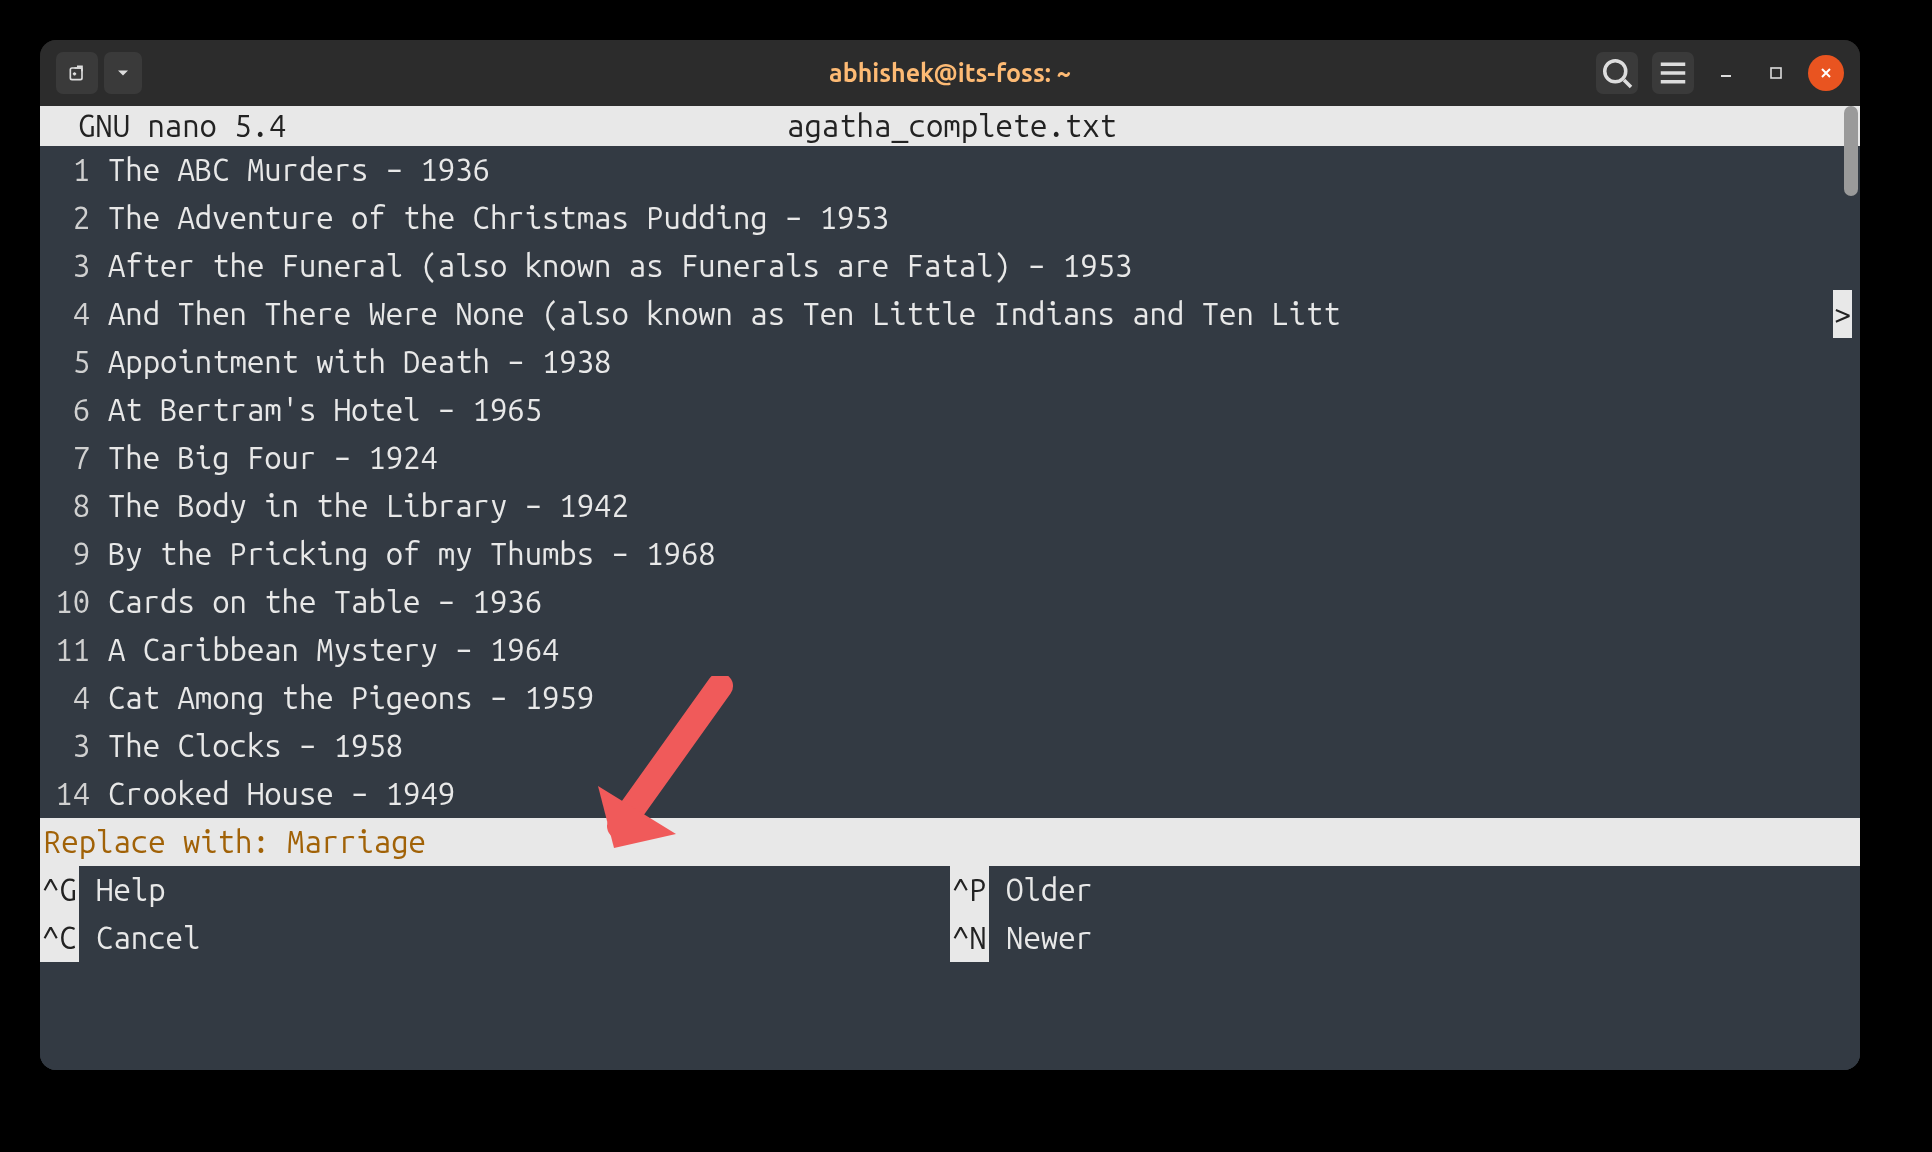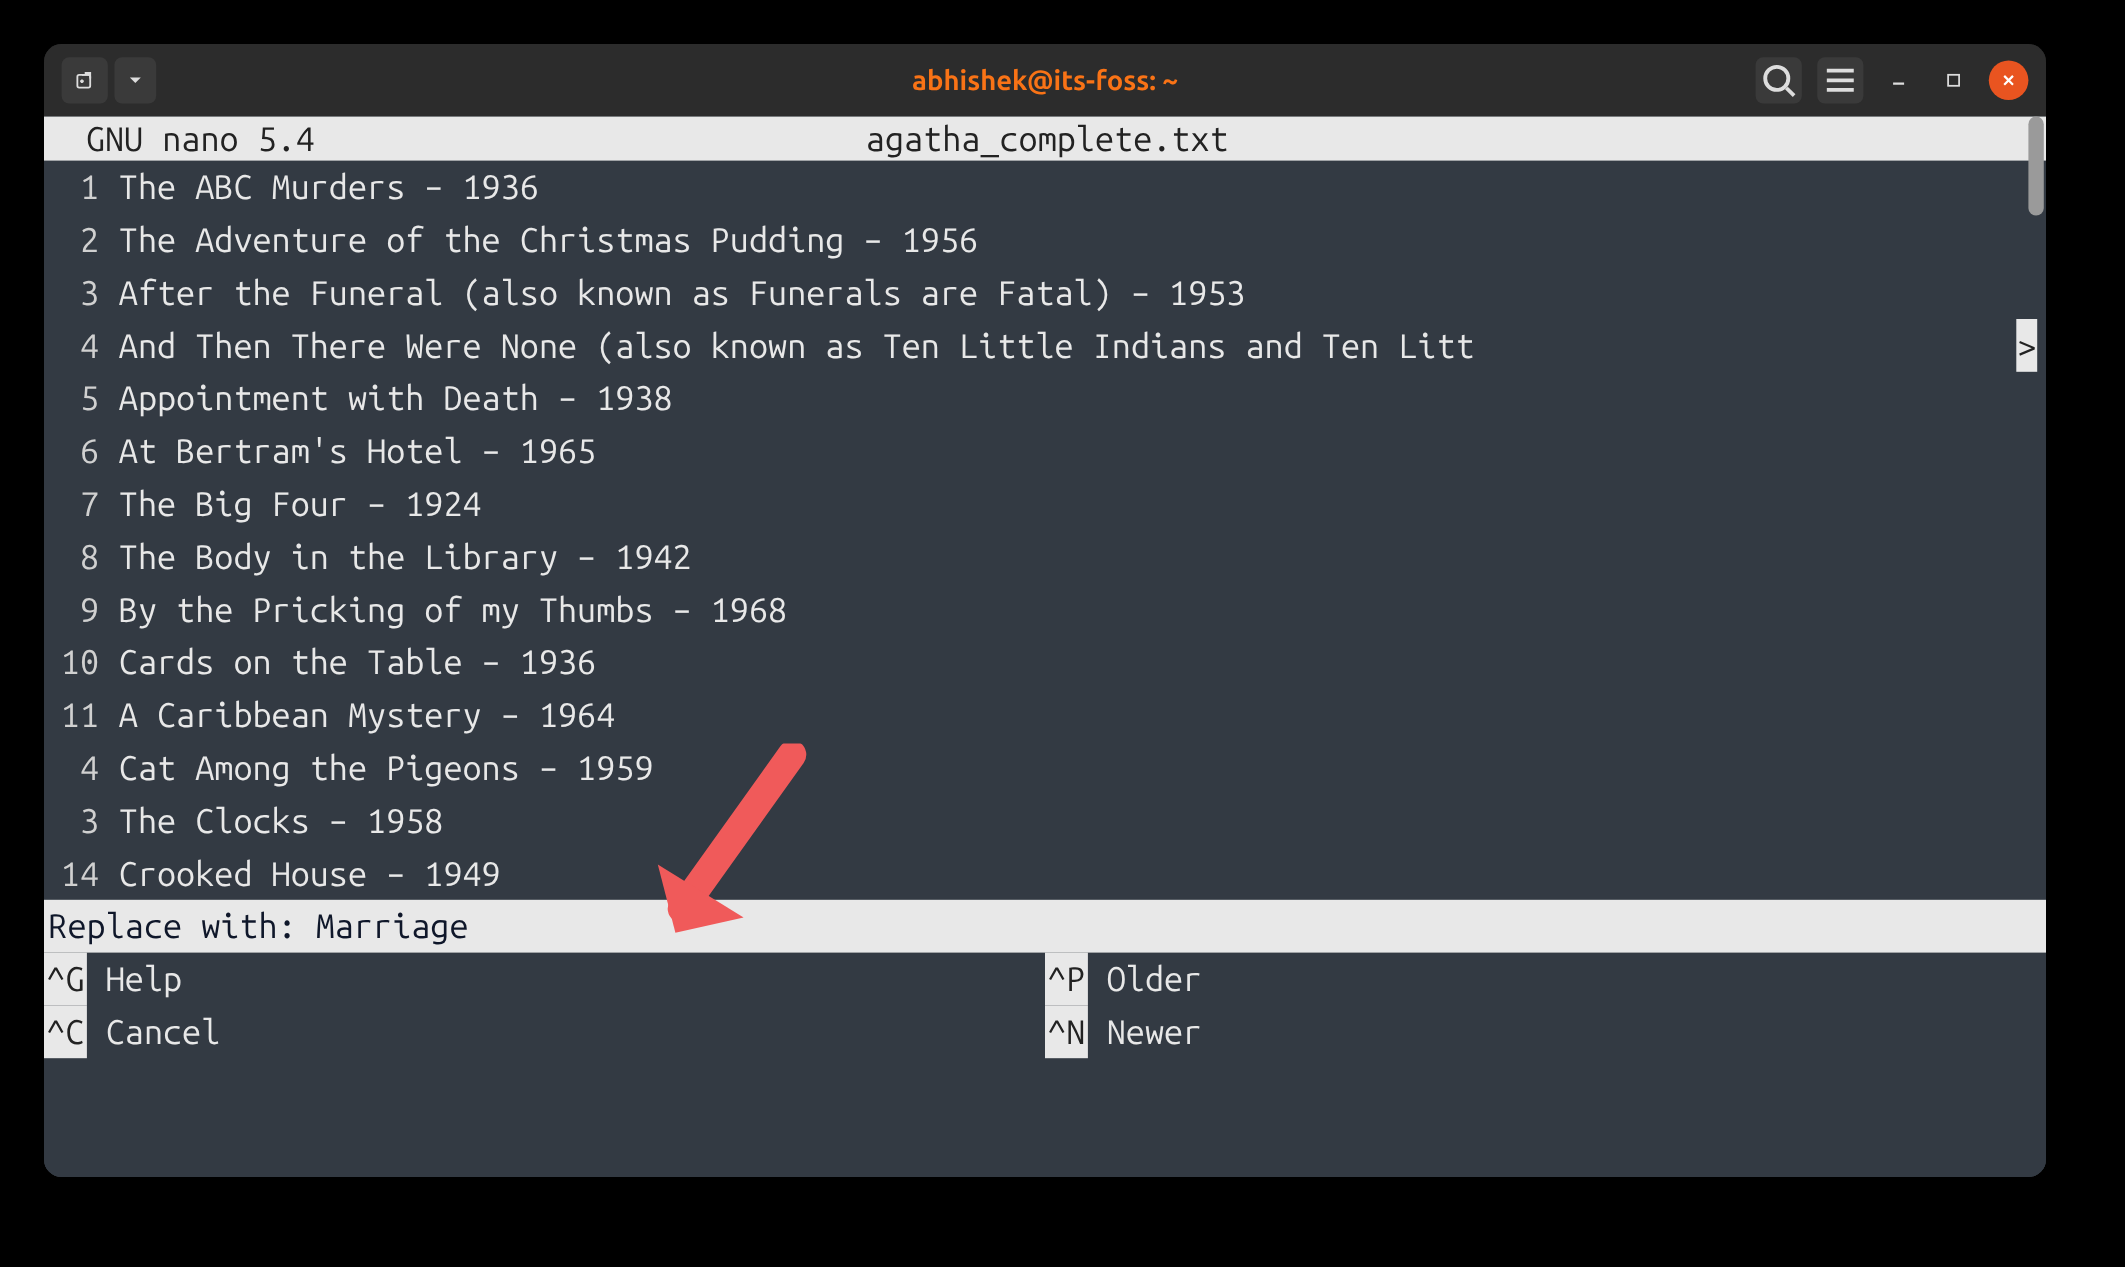--- a/index.html
+++ b/index.html
@@ -48,21 +48,21 @@
     display: flex;
     align-items: center;
     justify-content: center;
     color: #ddd;
   }
   .tb-btn svg { width: 20px; height: 20px; }
   .titlebar-title {
     position: absolute;
     left: 0; right: 0;
     text-align: center;
-    color: #f97316;
+    color: #fdba74;
     font-family: Ubuntu, sans-serif;
     font-weight: bold;
     font-size: 25px;
     pointer-events: none;
   }
   .titlebar-right {
     margin-left: auto;
     display: flex;
     gap: 14px;
     align-items: center;
@@ -163,21 +163,21 @@
   .cont-marker {
     position: absolute;
     right: 12px;
     background: #e8e8e8;
     color: #222;
     width: 19px;
     text-align: center;
   }
   .prompt-bar {
     background: #e8e8e8;
-    color: #0f172a;
+    color: #a16207;
     height: 48px;
     display: flex;
     align-items: flex-end;
     padding-left: 4px;
     white-space: pre;
   }
   .shortcuts {
     display: grid;
     grid-template-columns: 1fr 1fr;
     grid-template-rows: 48px 48px;
@@ -275,21 +275,21 @@
           <span class="file">agatha_complete.txt</span>
         </div>
 
         <div class="editor" id="editor">
             <div class="line">
               <span class="lineno"> 1</span>
               <span class="linetxt">The ABC Murders – 1936</span>
             </div>
             <div class="line">
               <span class="lineno"> 2</span>
-              <span class="linetxt">The Adventure of the Christmas Pudding – 1956</span>
+              <span class="linetxt">The Adventure of the Christmas Pudding – 1953</span>
             </div>
             <div class="line">
               <span class="lineno"> 3</span>
               <span class="linetxt">After the Funeral (also known as Funerals are Fatal) – 1953</span>
             </div>
             <div class="line" style="position: relative;">
               <span class="lineno"> 4</span>
               <span class="linetxt">And Then There Were None (also known as Ten Little Indians and Ten Litt</span>
               <span class="cont-marker" style="top: 0px; position: absolute; right: 8px; height: 48px; line-height: 48px;">&gt;</span>
             </div>

